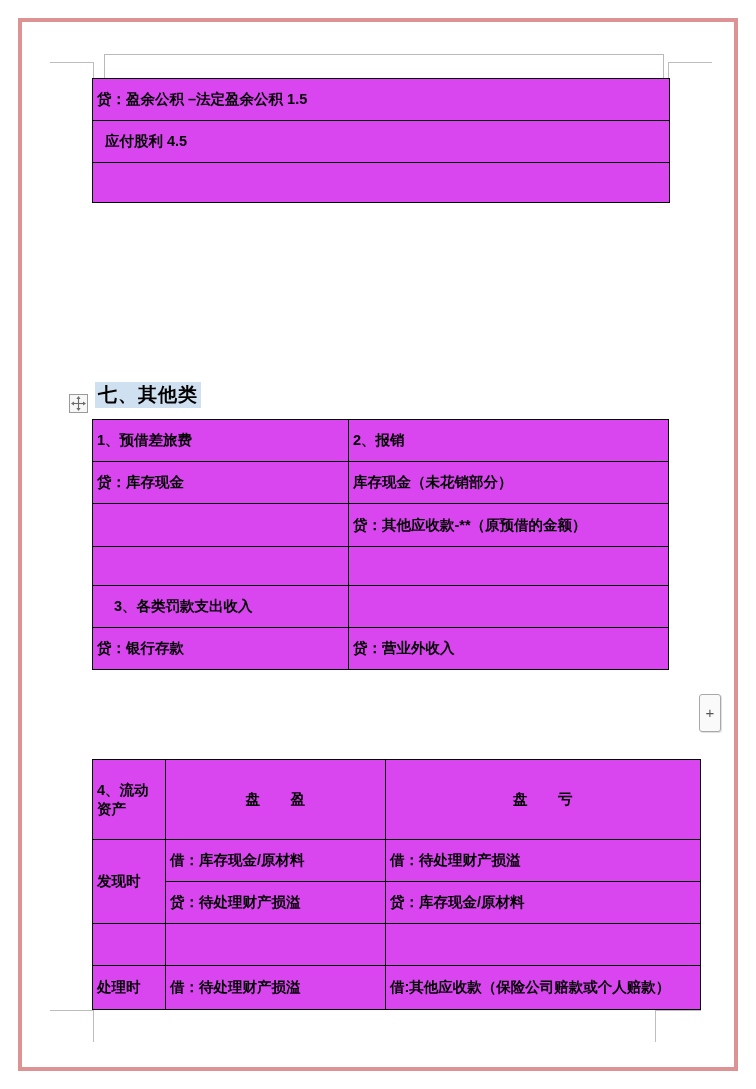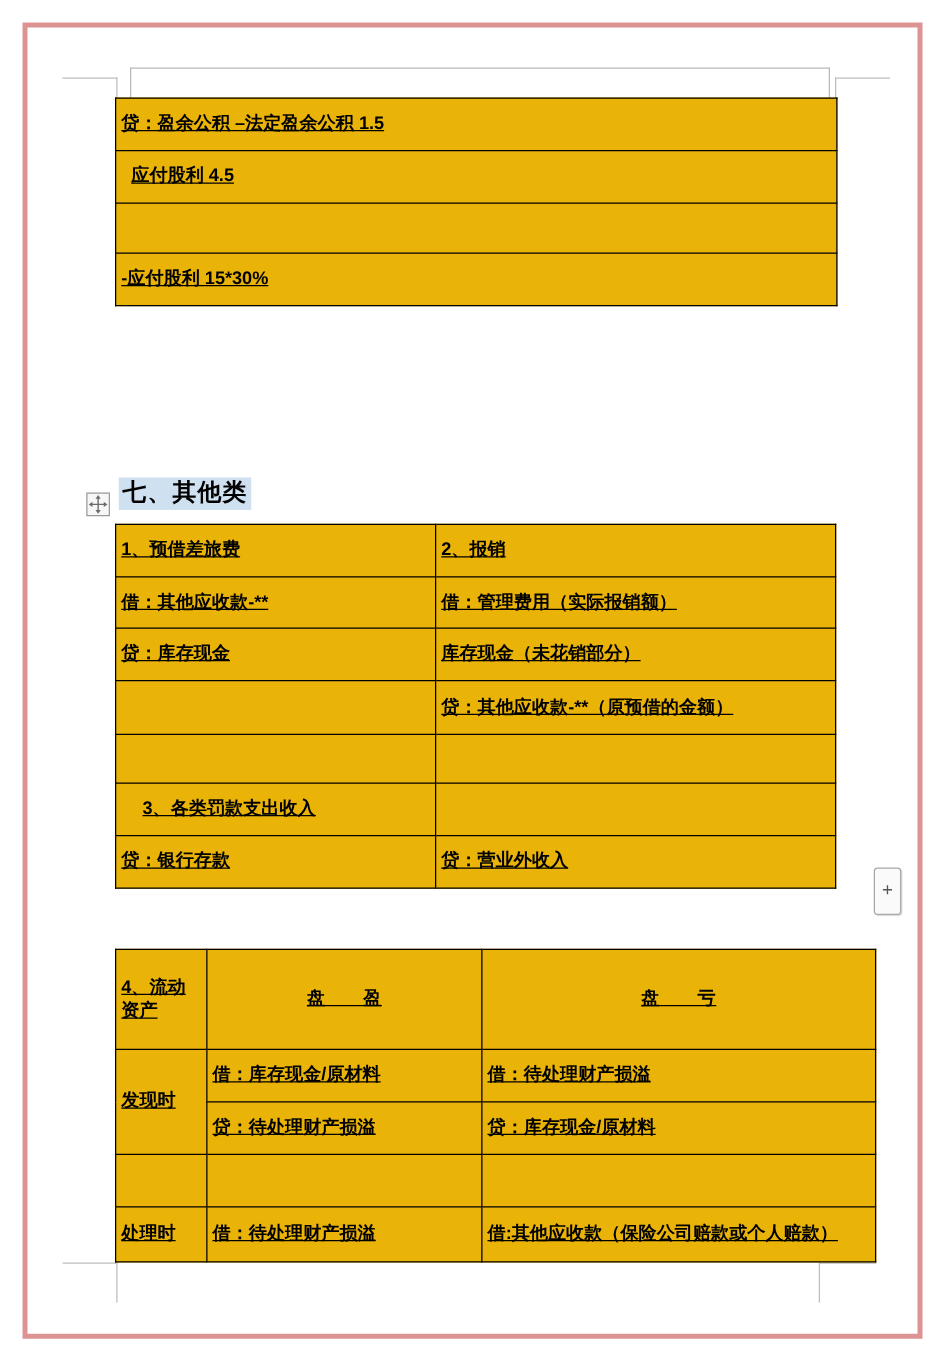--- a/index.html
+++ b/index.html
@@ -87,22 +87,21 @@
     line-height: 36px;
     text-align: center;
     font-family: "Liberation Sans", sans-serif;
   }
 
   
   table.doc-table {
     position: absolute;
     border-collapse: collapse;
     table-layout: fixed;
-    background: #eab308;
-    text-decoration: underline;
+    background: #d946ef;
   }
   table.doc-table td {
     border: 1.3px solid #000000;
     padding: 0 4px;
     vertical-align: middle;
     font-size: 14.5px;
     line-height: 1.3;
     color: #000000;
     font-weight: bold;
     font-family: "Liberation Sans", "DejaVu Sans", sans-serif;
@@ -165,23 +164,20 @@
   <table class="doc-table" style="left:92px; top:78px; width:578px;">
     <tbody>
         <tr>
       <td class="red ind1 nowrap" style="height:42px;">贷：盈余公积 –法定盈余公积  1.5</td>
     </tr>
     <tr>
       <td class="red ind2 nowrap" style="height:42px;padding-left:12px;">应付股利                        4.5</td>
     </tr>
     <tr>
       <td class="black empty" style="height:40px;"></td>
-    </tr>
-    <tr>
-      <td class="red ind3 nowrap" style="height:42px;">-应付股利            15*30%</td>
     </tr>
   </tbody>
     </table>
 
   <div class="move-handle" style="left:69px; top:394px;">
     <svg width="17" height="17" viewBox="0 0 17 17" aria-hidden="true">
       <g fill="none" stroke="#6b6b6b" stroke-width="1.1">
         <line x1="8.5" y1="2.5" x2="8.5" y2="14.5"></line>
         <line x1="2.5" y1="8.5" x2="14.5" y2="8.5"></line>
       </g>
@@ -200,24 +196,20 @@
     <colgroup>
       <col style="width:256px;">
       <col style="width:320px;">
     </colgroup>
     <tbody>
         <tr>
       <td class="black nowrap" style="height:42px;">1、预借差旅费</td>
       <td class="black nowrap" style="height:42px;margin-left:16px;">2、报销</td>
     </tr>
     <tr>
-      <td class="red nowrap" style="height:41px;">借：其他应收款-**</td>
-      <td class="red nowrap" style="height:41px;">借：管理费用（实际报销额）</td>
-    </tr>
-    <tr>
       <td class="red ind1 nowrap" style="height:42px;">贷：库存现金</td>
       <td class="red ind2 nowrap" style="height:42px;">库存现金（未花销部分）</td>
     </tr>
     <tr>
       <td class="black empty" style="height:43px;"></td>
       <td class="red ind1 nowrap" style="height:43px;">贷：其他应收款-**（原预借的金额）</td>
     </tr>
     <tr>
       <td class="black empty" style="height:39px;"></td>
       <td class="black empty" style="height:39px;"></td>

